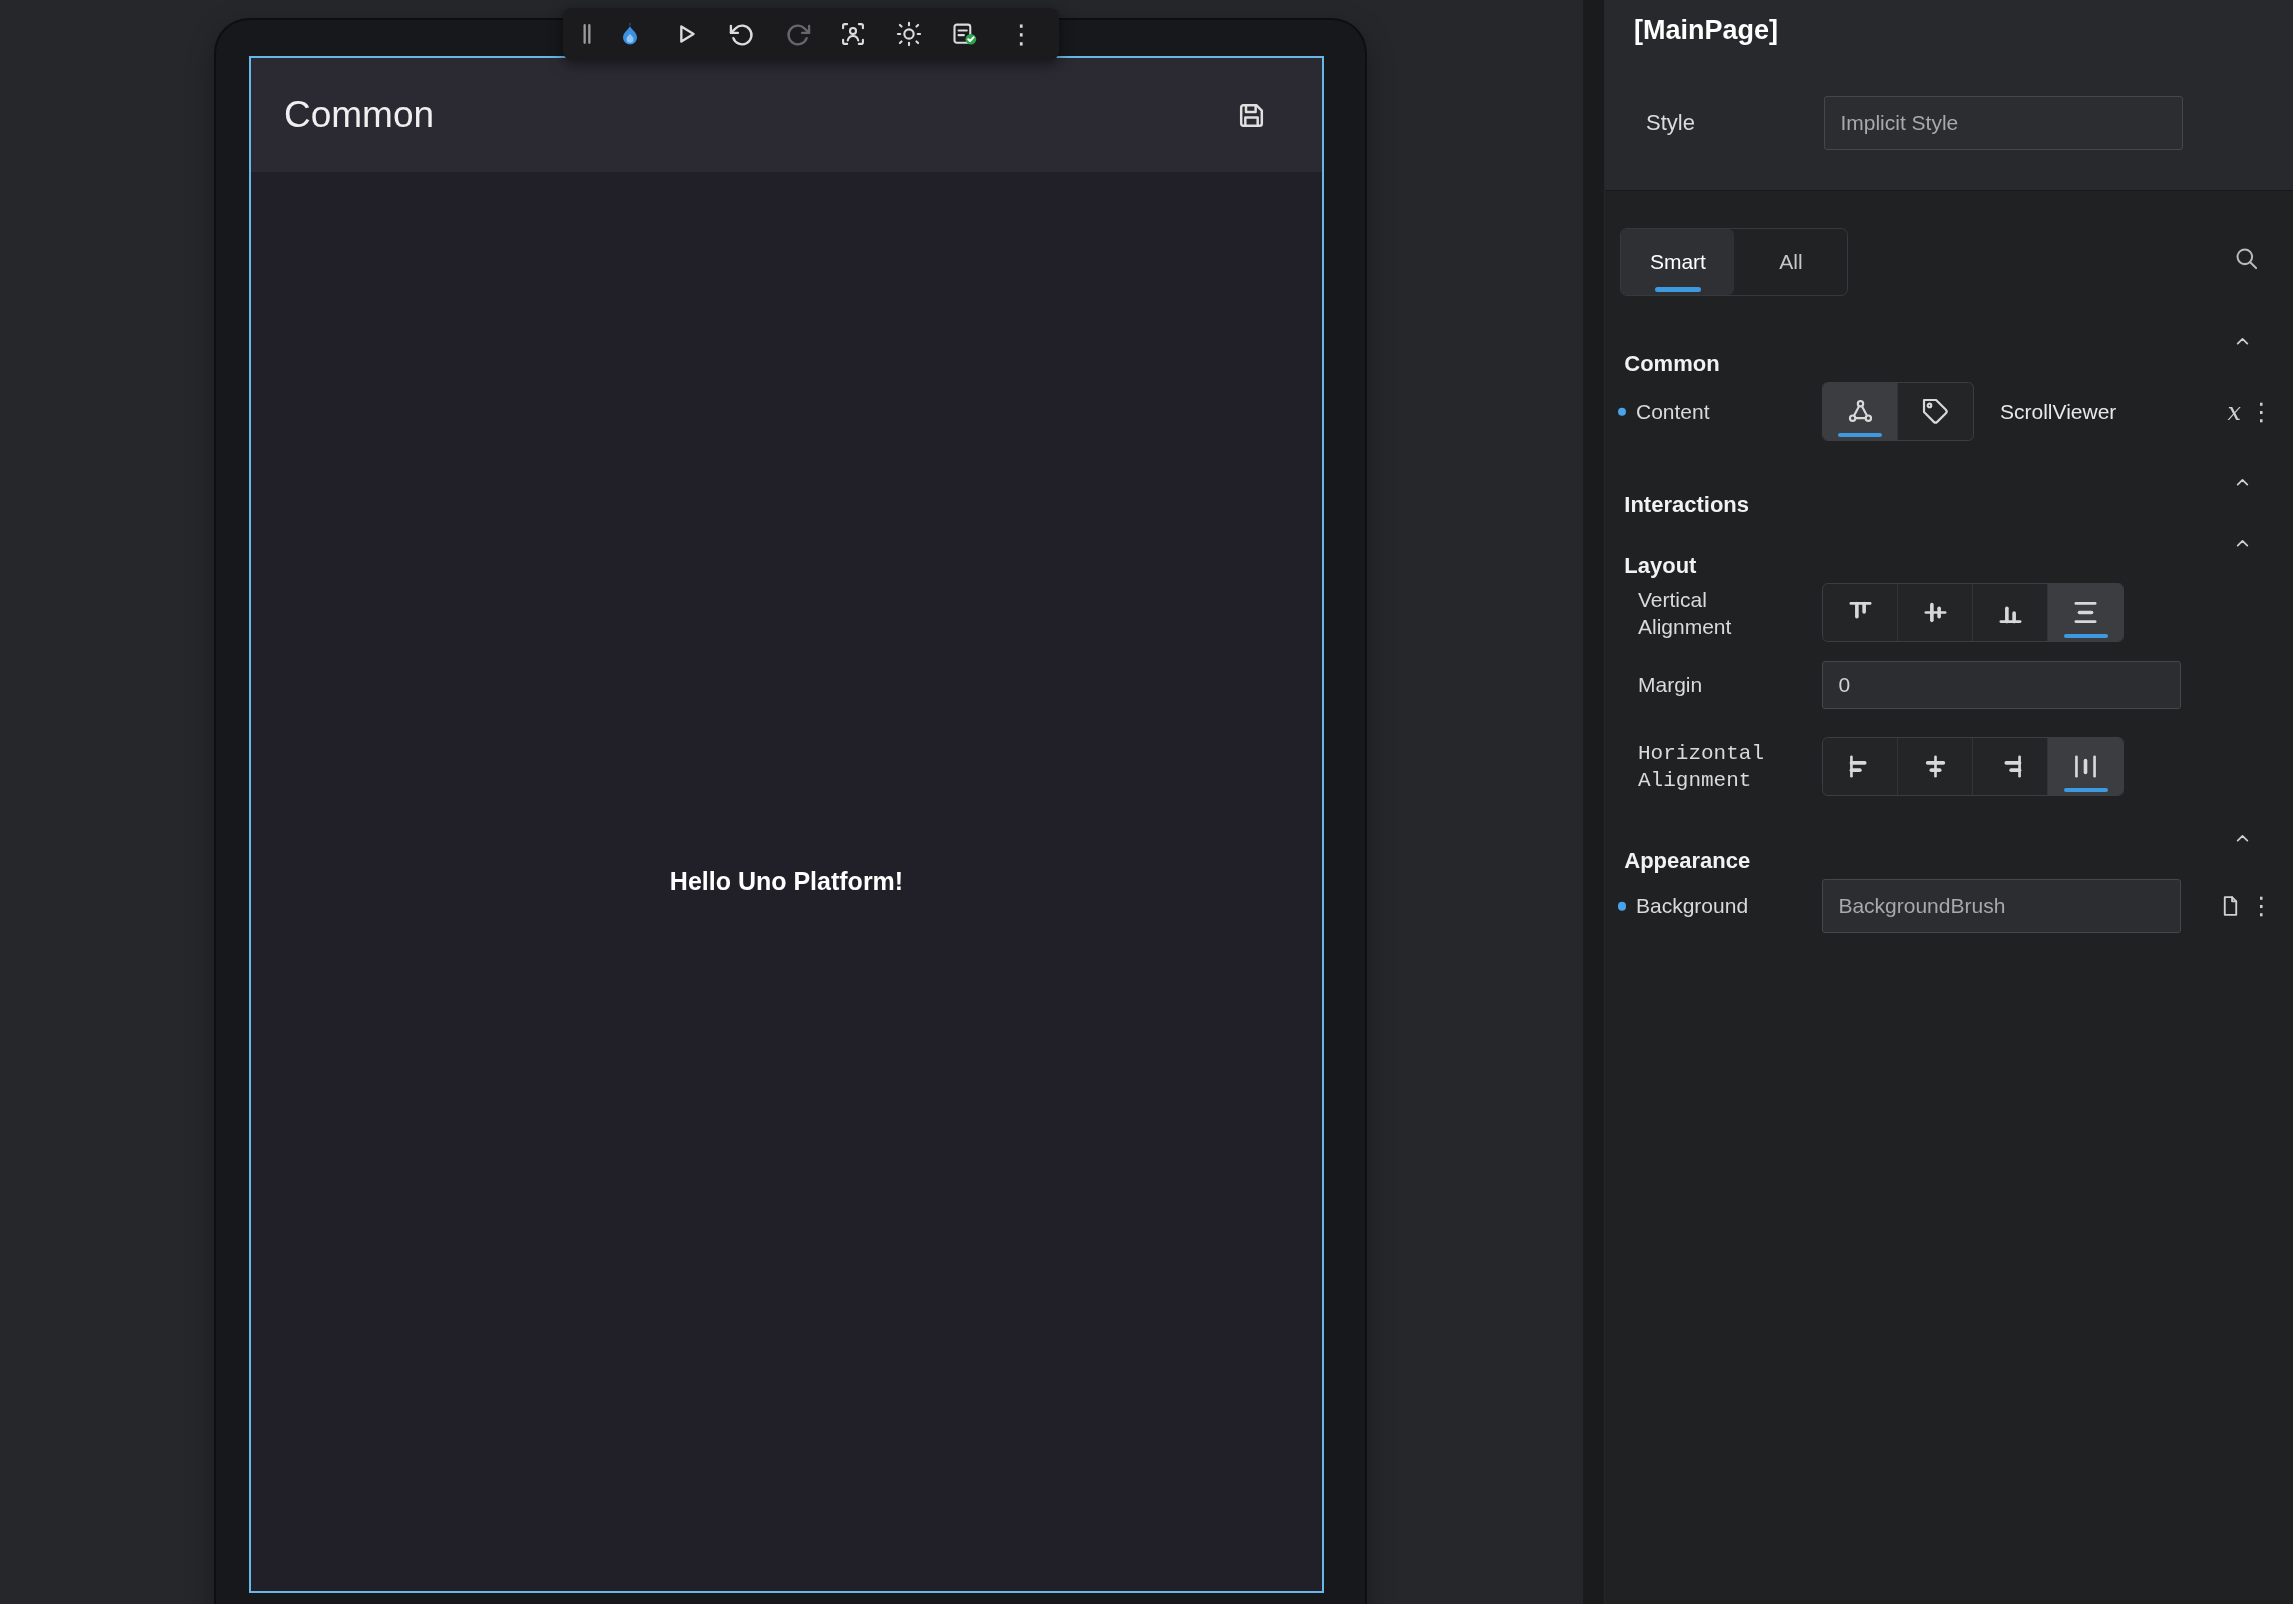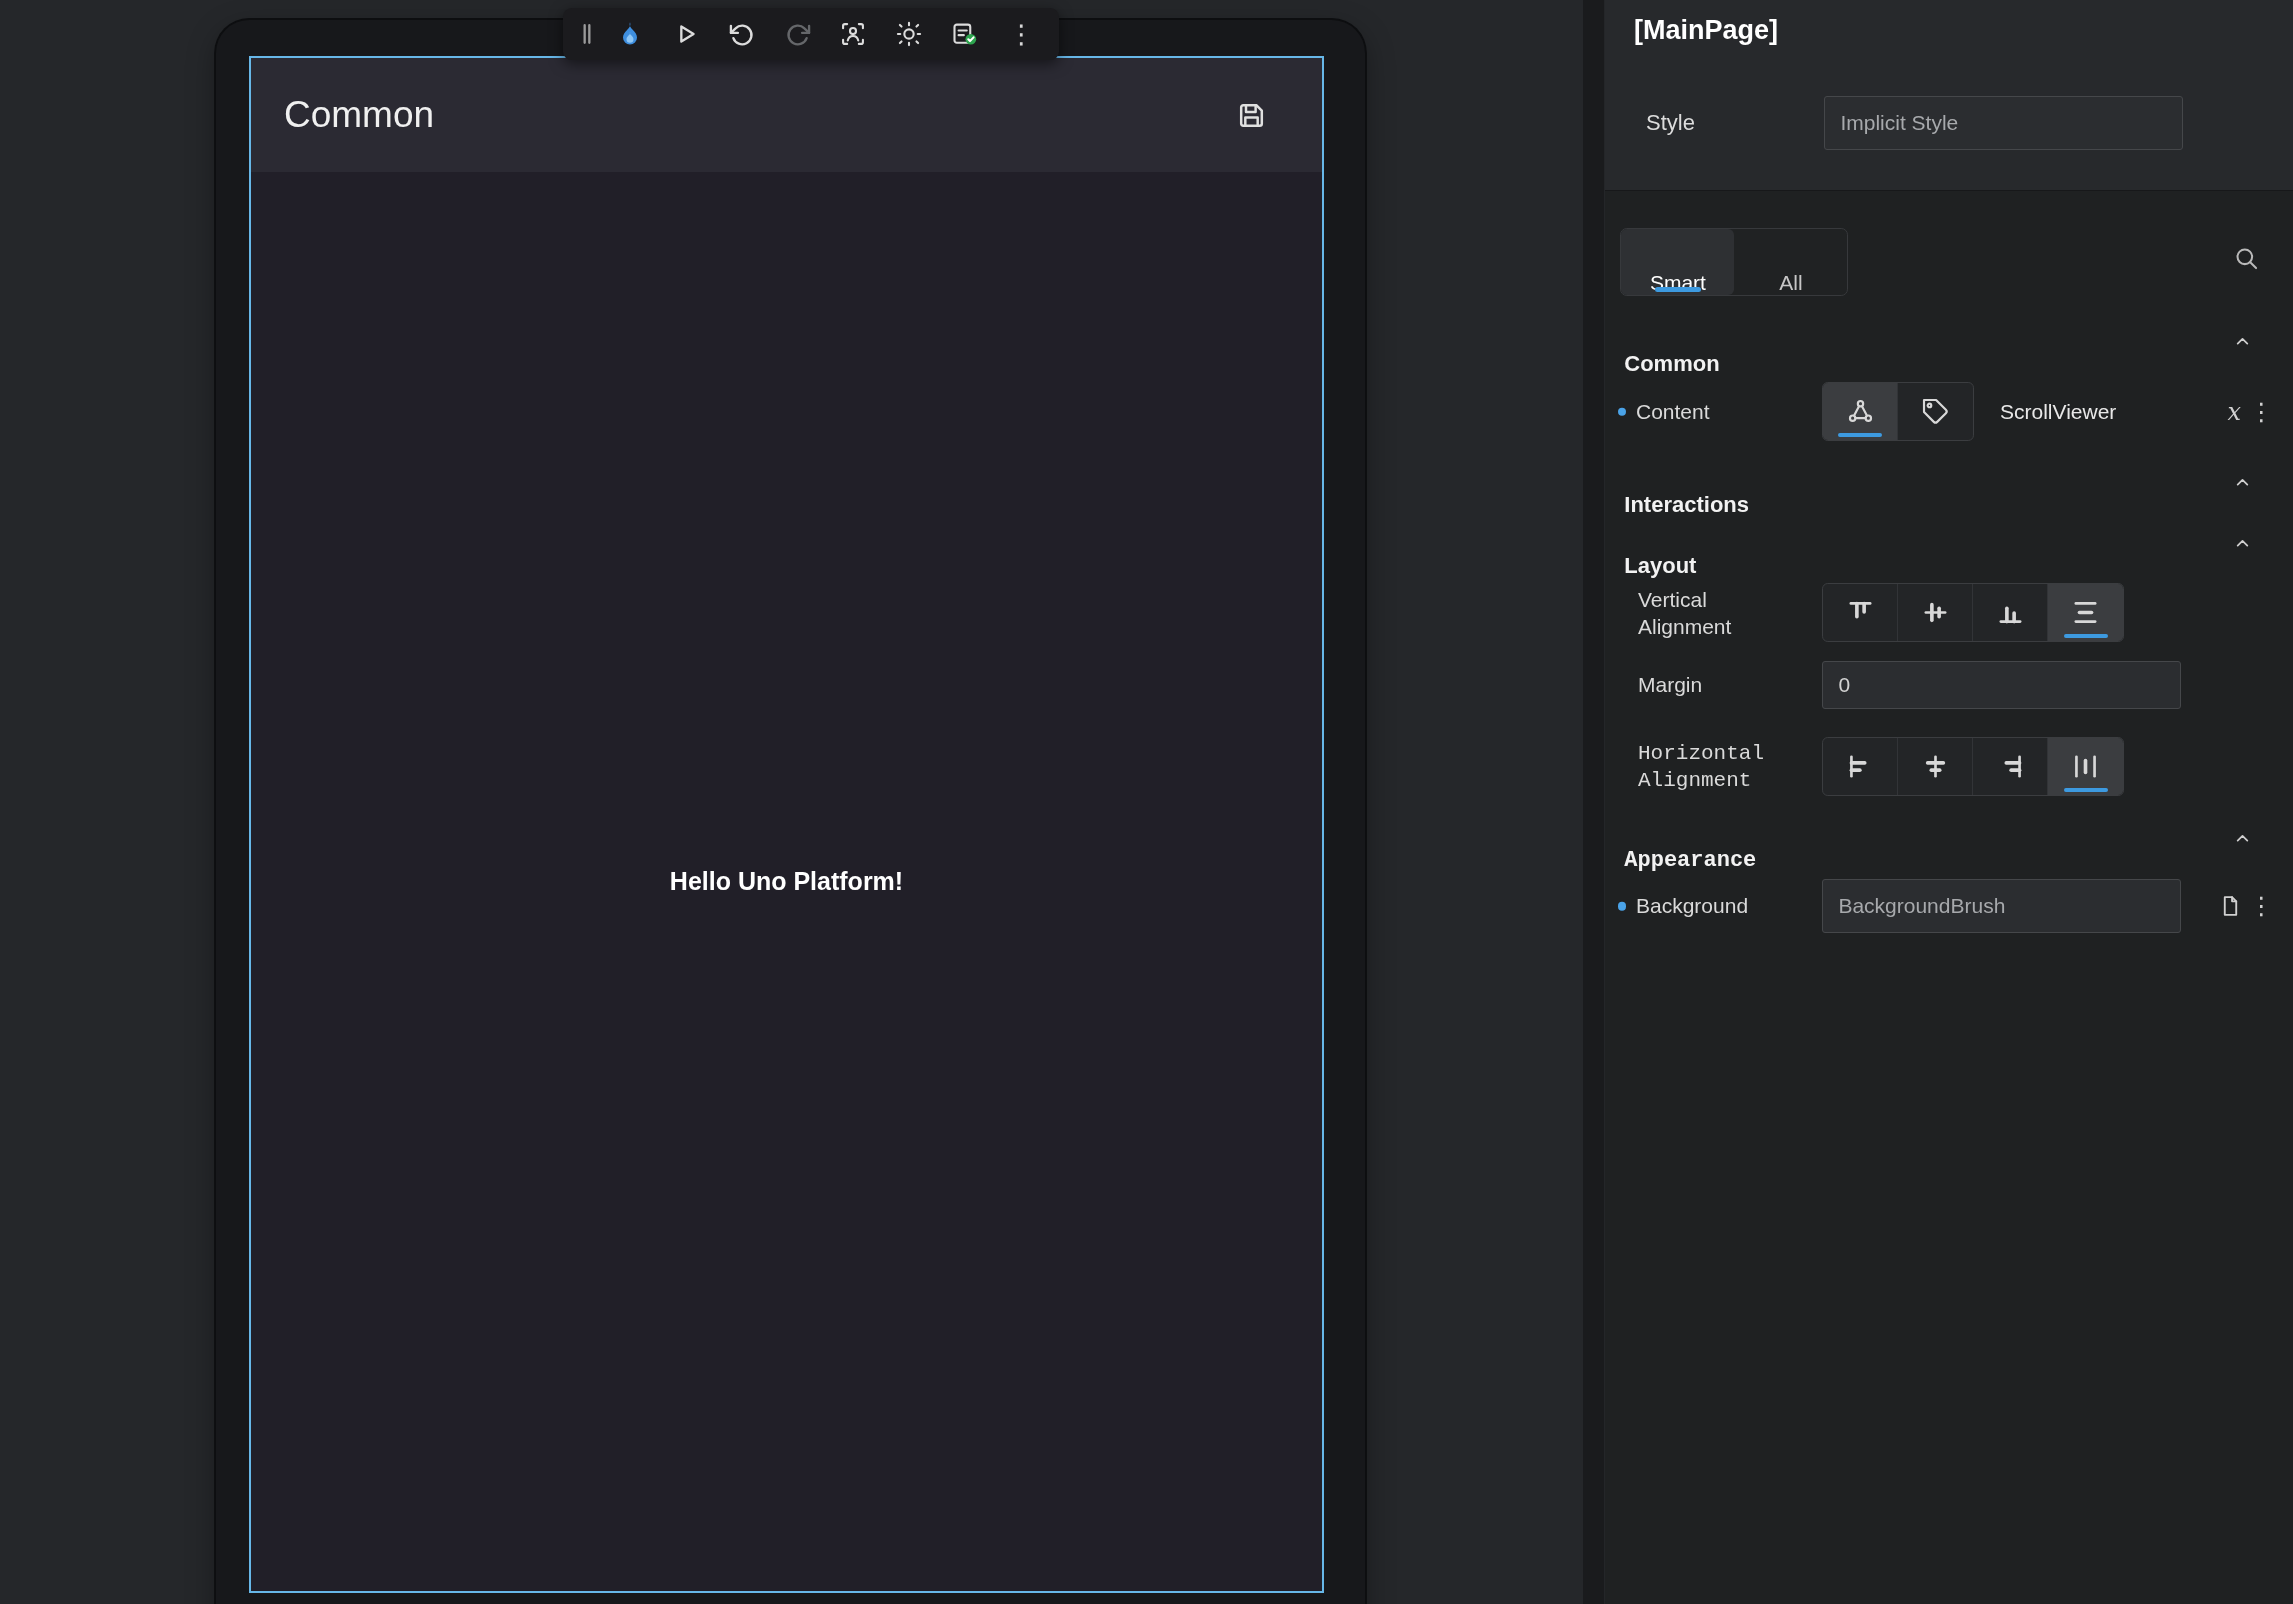--- a/index.html
+++ b/index.html
@@ -50,35 +50,35 @@
   .mainpage-title { position:absolute; left:29px; top:15.4px; font-size:27px; font-weight:700; color:#ffffff; }
   .style-label { position:absolute; left:41px; top:110px; font-size:22px; color:#dcdcdc; }
   .prop-input {
     background:#2b2d30; border:1px solid #45474a; border-radius:3px;
     color:#a7a9ac; font-size:21px; font-family:inherit; padding:0 15.4px; outline:none;
   }
   .style-input { position:absolute; left:219px; top:96px; width:359px; height:54px; }
 
   .tabs { position:absolute; left:15.4px; top:228px; width:228px; height:68px; display:flex;
     background:#202223; border:1px solid #37393c; border-radius:6.8px; }
-  .tab { flex:1; position:relative; display:flex; align-items:flex-end; justify-content:center;
+  .tab { flex:1; position:relative; display:flex; align-items:center; justify-content:center;
     font-size:21px; color:#c6c6c6; border-radius:5.8px; cursor:pointer; }
   .tab.active { background:#2e3033; color:#fff; }
   .tab-underline { position:absolute; left:50%; transform:translateX(-50%); bottom:2.9px;
     width:46px; height:4.8px; border-radius:2.9px; background:#3d9ae0; }
   .search-btn { position:absolute; right:33px; top:245px; color:#b9b9b9; cursor:pointer; }
   .search-btn svg { width:27px; height:27px; }
 
   .section-head { position:absolute; left:19.3px; right:19.3px; height:33px;
     display:flex; align-items:center; justify-content:space-between; padding-right:21px; cursor:pointer; }
   .section-title { font-size:22px; font-weight:700; color:#f2f2f2;margin-top:44px; }
   .chevron { color:#cfcfcf; display:flex; }
   .chevron svg { width:21px; height:21px; }
   .sec-common { top:325px; } .sec-interactions { top:466px; }
-  .sec-layout { top:527px; } .sec-appearance { top:822px;font-family:Liberation Mono, monospace; }
+  .sec-layout { top:527px; } .sec-appearance { top:822px; }
 
   .prop-row { position:absolute; left:0; width:100%; }
   .row-content { top:382px; height:59px; }
   .row-valign { top:583px; height:59px; }
   .row-margin { top:661px; height:48px; }
   .row-halign { top:737px; height:59px;font-family:Liberation Mono, monospace; }
   .row-background { top:879px; height:54px; }
 
   .prop-dot { position:absolute; left:12.6px; top:50%; transform:translateY(-50%);
     width:8.7px; height:8.7px; border-radius:50%; background:#4aa3e8; }

